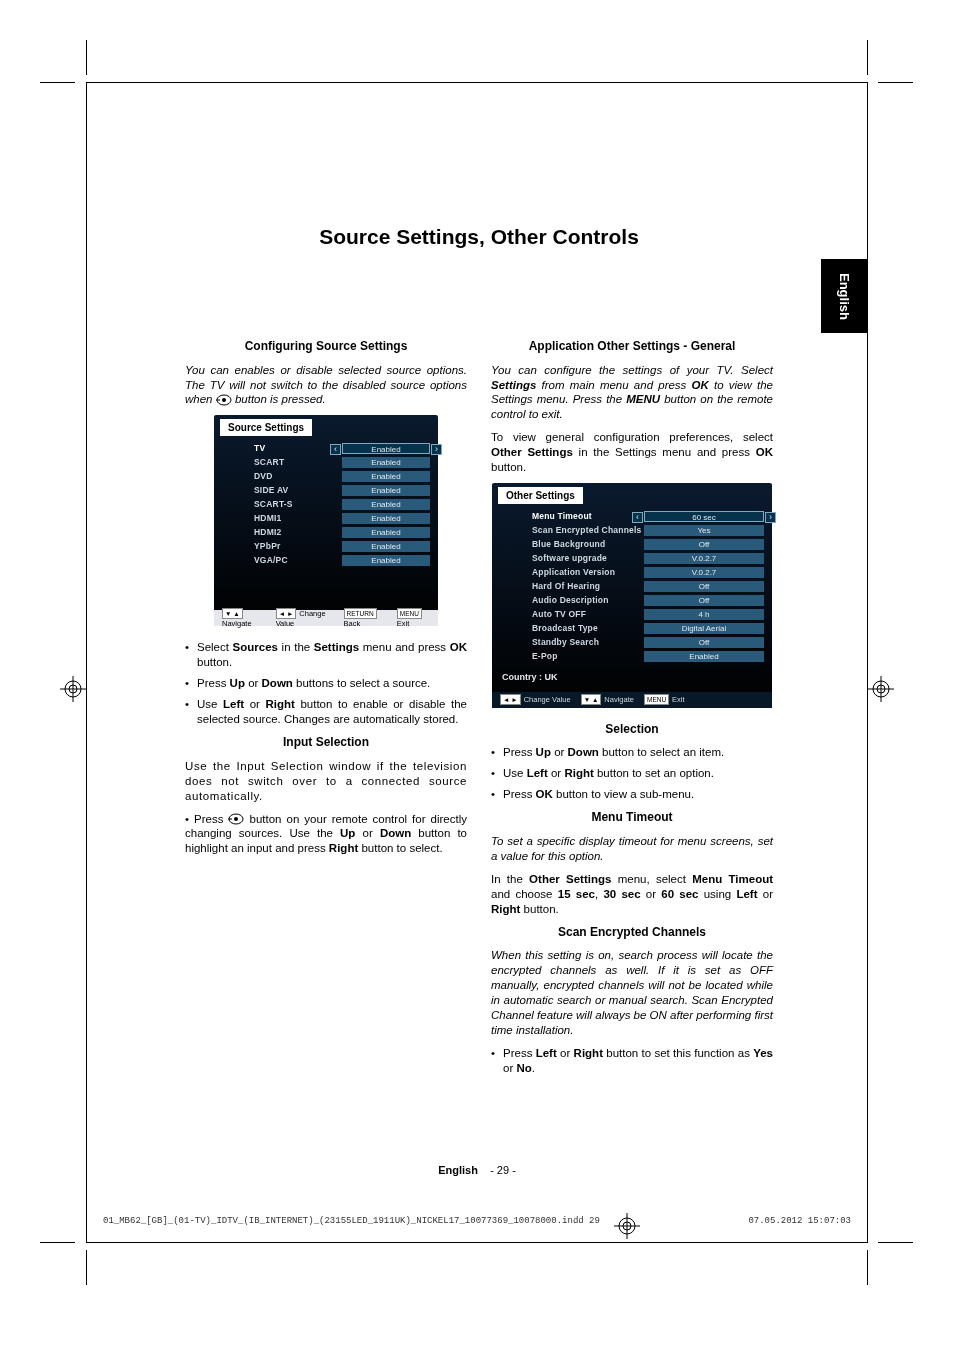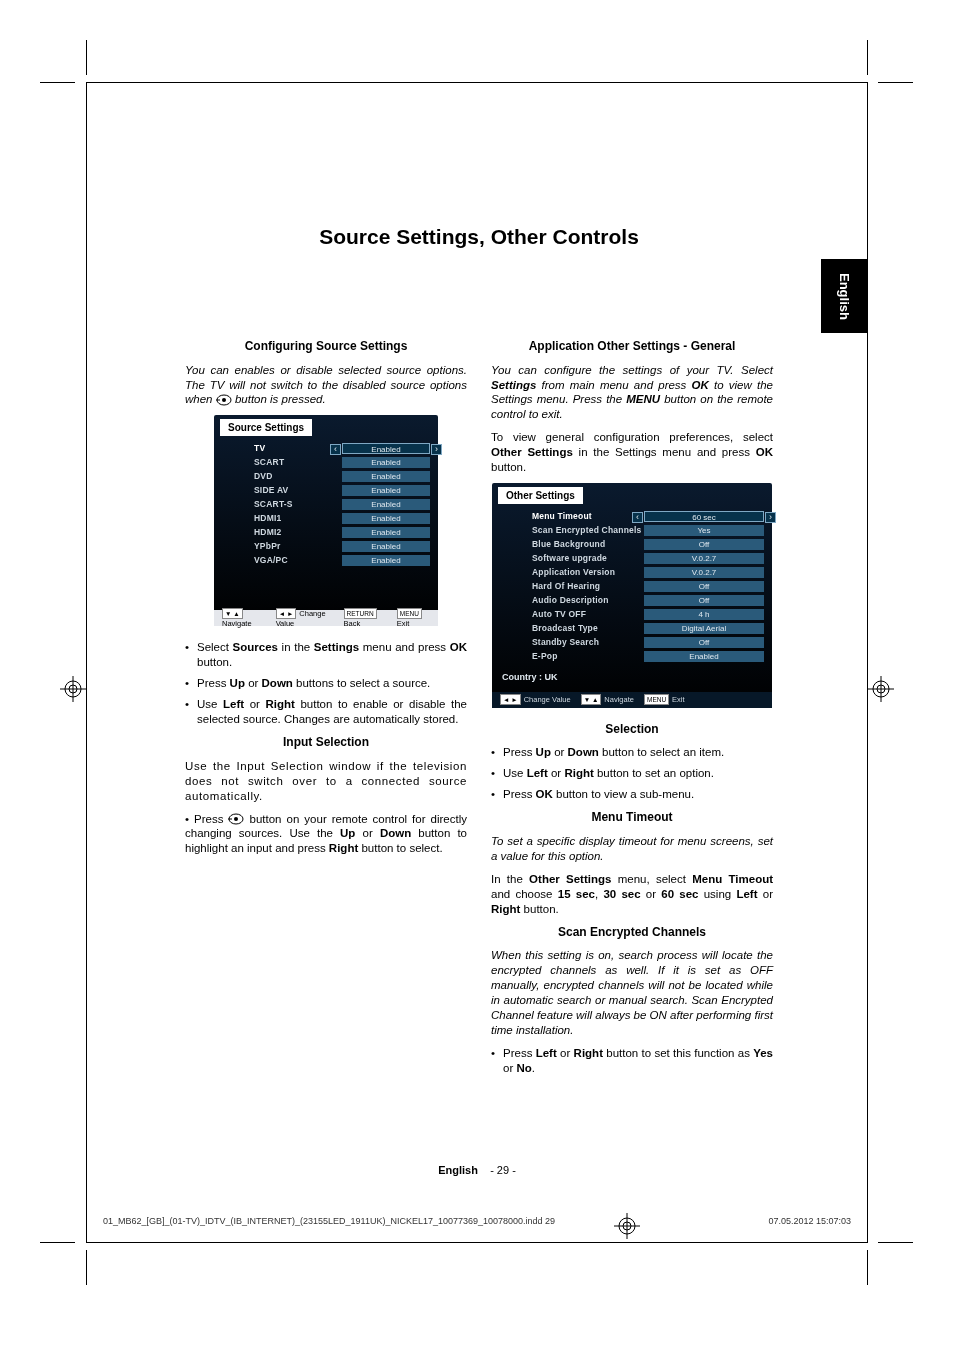--- a/index.html
+++ b/index.html
@@ -167,20 +167,21 @@
   }
   .footer-meta {
     position: absolute;
     left: 16px; right: 16px;
     bottom: 16px;
     font-size: 9px;
     color: #333;
     display: flex;
     justify-content: space-between;
     align-items: center;
+    font-family: Liberation Mono, monospace;
   }
 </style>
 </head>
 <body>
 
 <div class="crop-mark crop-v cm-tl-v"></div>
 <div class="crop-mark crop-h cm-tl-h"></div>
 <div class="crop-mark crop-v cm-tr-v"></div>
 <div class="crop-mark crop-h cm-tr-h"></div>
 <div class="crop-mark crop-v cm-bl-v"></div>

